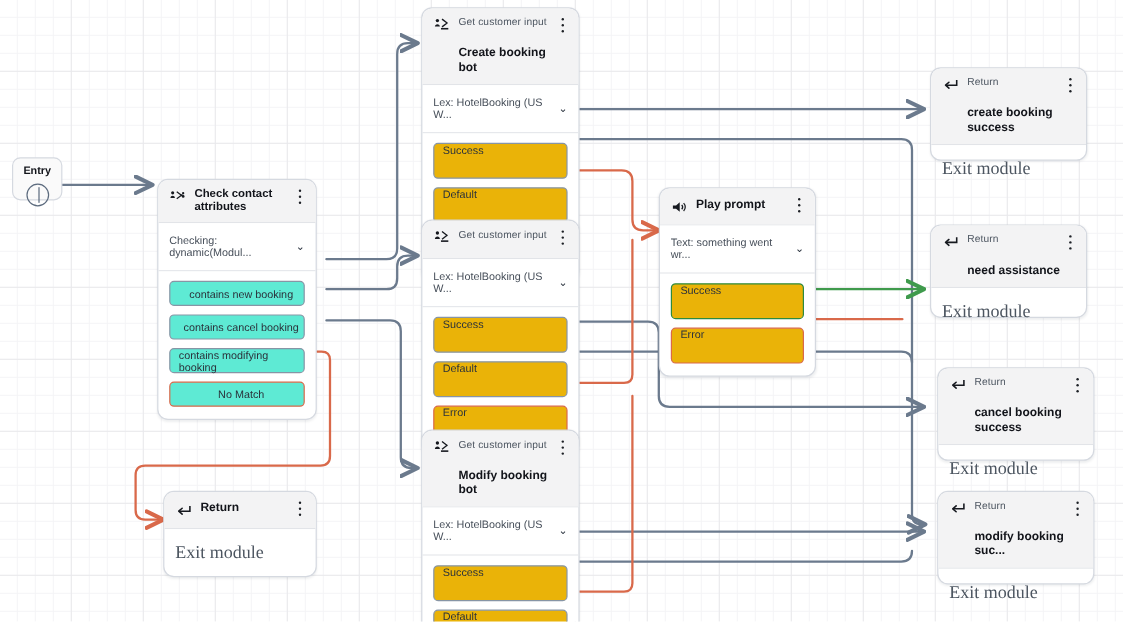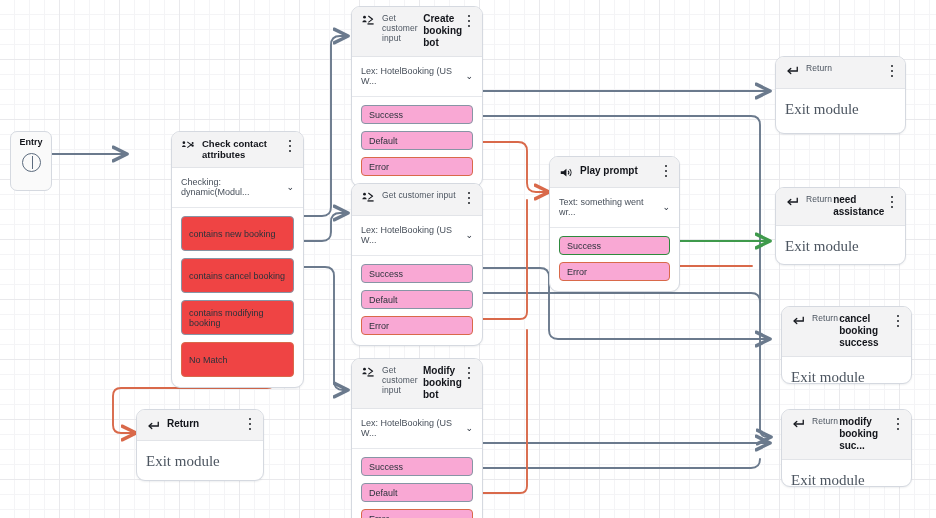--- a/index.html
+++ b/index.html
@@ -35,74 +35,75 @@
     background: #f3f3f4;
     border-bottom: 1px solid #e2e4e8;
     border-radius: 8px 8px 0 0;
     padding: 6px 9px 7px 9px;
     position: relative;
     min-height: 34px;
   }
   .head-row { display: flex; align-items: flex-start; gap: 7px; }
   .head-ico { width: 14px; height: 14px; flex: 0 0 14px; margin-top: 1px; color: #16191f; }
   .head-ico svg { display: block; }
-  .head-txts { display: flex; gap: 1px; min-width: 0; }
+  .head-txts { display: flex; flex-direction: column; gap: 16px; min-width: 0; }
   .kicker { font-size: 8.5px; color: #4c5560; line-height: 10px; letter-spacing: .1px; }
   .title { font-size: 10px; font-weight: bold; color: #12141a; line-height: 12px; }
   .title2 { font-size: 9.5px; font-weight: bold; color: #12141a; line-height: 11px; }
   .kebab {
     position: absolute; right: 7px; top: 7px;
     width: 12px; height: 14px; cursor: pointer;
     display: flex; flex-direction: column; justify-content: space-between; align-items: center;
     padding: 1px 0;
   }
   .kebab i { display: block; width: 2px; height: 2px; border-radius: 50%; background: #1d2026; }
 
   .node-body { padding: 8px 9px 10px 9px; }
   .sel-row {
     display: flex; align-items: center; justify-content: flex-end;
     font-size: 9px; color: #474f5a; padding: 1px 0 2px 0; cursor: pointer;
   }
   .sel-row .chev { font-size: 9px; color: #2c3440; margin-left: 6px; }
   .divider { height: 1px; background: #e6e8ec; margin: 8px -9px 8px -9px; }
 
   .port {
-    height: 19px;
+    height: 30px;
     border: 1px solid #8795a5;
     border-radius: 4px;
-    background: #f9a8d4;
+    background: #eab308;
+    display: flex; 
+    padding-left: 7px;
+    font-size: 9px; color: #2b323b;
+    margin-top: 7px;
+    cursor: pointer;
+  }
+  .port.first { margin-top: 0; }
+  .port.err { border-color: #d9694a; }
+  .port.ok  { border-color: #2e8a3e; }
+
+  .cond {
+    height: 21px;
+    border: 1px solid #8795a5;
+    border-radius: 4px;
+    background: #5eead4;
     display: flex; align-items: center;
     padding-left: 7px;
     font-size: 9px; color: #2b323b;
     margin-top: 7px;
     cursor: pointer;
-  }
-  .port.first { margin-top: 0; }
-  .port.err { border-color: #d9694a; }
-  .port.ok  { border-color: #2e8a3e; }
-
-  .cond {
-    height: 35px;
-    border: 1px solid #8795a5;
-    border-radius: 4px;
-    background: #ef4444;
-    display: flex; align-items: center;
-    padding-left: 7px;
-    font-size: 9px; color: #2b323b;
-    margin-top: 7px;
-    cursor: pointer;
+    justify-content: center;
   }
   .cond.nomatch { border-color: #d9694a; }
 
   .ret-body { padding: 12px 9px 10px 9px; font-size: 15px; color: #4c5560; font-family: Liberation Serif, serif; }
 
   
   #entry {
     position: absolute; left: 10px; top: 131px;
-    width: 42px; height: 60px;
+    width: 42px; height: 36px;
     background: #fafafa; border: 1px solid #d5d9e0; border-radius: 7px;
     z-index: 5;
   }
   #entry .entry-label {
     text-align: center; font-size: 9px; font-weight: bold; color: #12141a;
     padding-top: 5px; line-height: 10px;
   }
   #entry .entry-dot {
     position: absolute; left: 11px; top: 21px;
     width: 19px; height: 19px; border: 1.4px solid #5c6b7e; border-radius: 50%;
@@ -163,21 +164,21 @@
       <path d="M483,493 L520,493 Q527,493 527,486 L527,330" stroke="#d9694a"></path>
     </g>
   </svg>
 
   <div id="entry">
     <div class="entry-label">Entry</div>
     <div class="entry-dot"></div>
     <div class="entry-bar"></div>
   </div>
 
-  <div class="node" id="n-check" style="left:131px; top:131px; width:133px;margin-left:40px;">
+  <div class="node" id="n-check" style="left:131px; top:149px; width:133px;">
     <div class="node-head">
       <div class="head-row">
         <span class="head-ico">
           <svg viewBox="0 0 16 16" width="14" height="14">
             <circle cx="3.3" cy="4.2" r="1.5" fill="#16191f"></circle>
             <path d="M1.2 9.2c0-1.3 1-2.1 2.1-2.1s2.1.8 2.1 2.1z" fill="#16191f"></path>
             <path d="M7.2 3.2 L12.6 7.2" stroke="#16191f" stroke-width="1.2" fill="none"></path>
             <path d="M7.2 9.8 L12.6 5.8" stroke="#16191f" stroke-width="1.2" fill="none"></path>
             <circle cx="13.3" cy="7.6" r="1.3" fill="#16191f"></circle>
             <circle cx="13.3" cy="4.6" r="1.1" fill="#16191f"></circle>
@@ -372,20 +373,21 @@
     <div class="node-head" style="min-height:32px;">
       <div class="head-row">
         <span class="head-ico">
           <svg viewBox="0 0 16 16" width="14" height="14">
             <path d="M14 3 L14 8 L4 8" stroke="#16191f" stroke-width="1.5" fill="none"></path>
             <path d="M6.6 5.2 L3.4 8 L6.6 10.8" stroke="#16191f" stroke-width="1.5" fill="none" stroke-linecap="round" stroke-linejoin="round"></path>
           </svg>
         </span>
         <span class="head-txts">
           <span class="kicker">Return</span>
+          <span class="title">create booking success</span>
         </span>
       </div>
       <span class="kebab">
           <i></i>
           <i></i>
           <i></i>
         </span>
     </div>
     <div class="ret-body">Exit module</div>
   </div>

